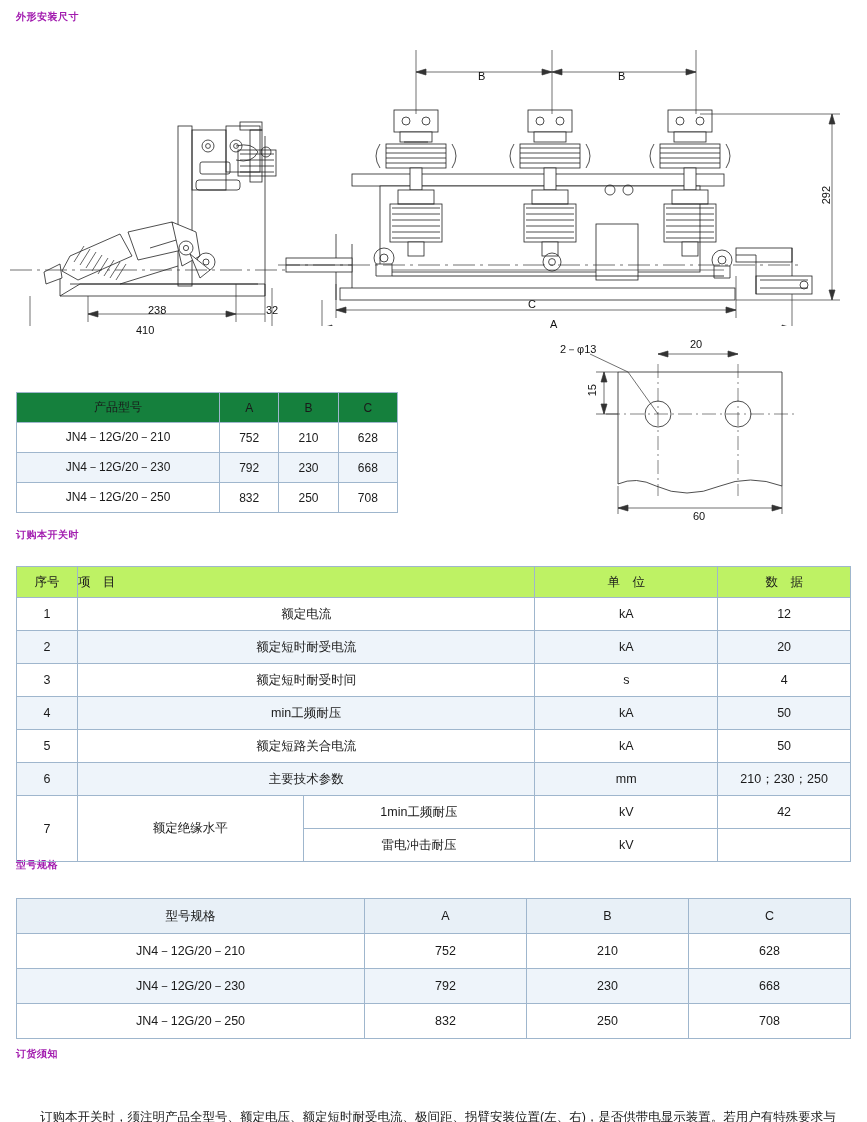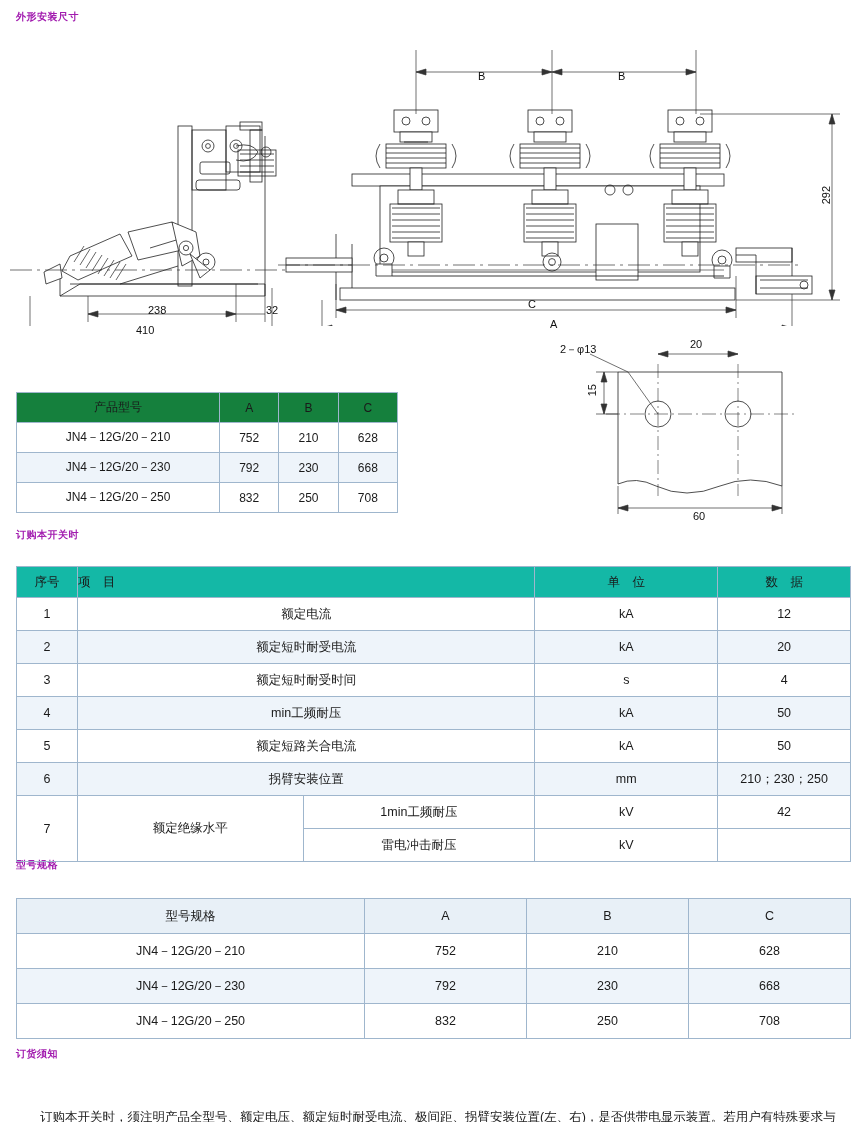--- a/index.html
+++ b/index.html
@@ -24,21 +24,21 @@
   
   table{border-collapse:collapse;font-size:12px;}
   .t-small{position:absolute;left:16px;top:392px;width:382px;}
   .t-small th,.t-small td{border:1px solid #9fb6cd;height:27px;text-align:center;}
   .t-small th{background:#15803d;font-weight:normal;}
   .t-small tr.alt td{background:#eef4fa;}
   .t-small td:first-child,.t-small th:first-child{width:200px;}
 
   .t-param{position:absolute;left:16px;top:566px;width:835px;}
   .t-param th,.t-param td{border:1px solid #9fb6cd;text-align:center;height:30px;font-size:12.5px;}
-  .t-param th{background:#14b8a6;font-weight:normal;height:28px;}
+  .t-param th{background:#bef264;font-weight:normal;height:28px;}
   .t-param tr.alt td{background:#eef4fa;}
   .t-param .c-no{width:58px;}
   .t-param .c-item{width:310px;text-align:left;padding-left:0;}
   .t-param .c-unit{width:180px;}
   .t-param .c-data{width:auto;}
 
   .t-model{position:absolute;left:16px;top:898px;width:835px;}
   .t-model th,.t-model td{border:1px solid #9fb6cd;text-align:center;height:32px;font-size:12.5px;}
   .t-model th{background:#e8f0f7;font-weight:normal;}
   .t-model tr.alt td{background:#eef4fa;}
@@ -364,21 +364,21 @@
       <td>50</td>
     </tr>
     <tr>
       <td>5</td>
       <td colspan="2">额定短路关合电流</td>
       <td>kA</td>
       <td>50</td>
     </tr>
     <tr class="alt">
       <td>6</td>
-      <td colspan="2">拐臂安装位置</td>
+      <td colspan="2">主要技术参数</td>
       <td>mm</td>
       <td>210；230；250</td>
     </tr>
     <tr>
       <td rowspan="2">7</td>
       <td rowspan="2">额定绝缘水平</td>
       <td>1min工频耐压</td>
       <td>kV</td>
       <td>42</td>
     </tr>

